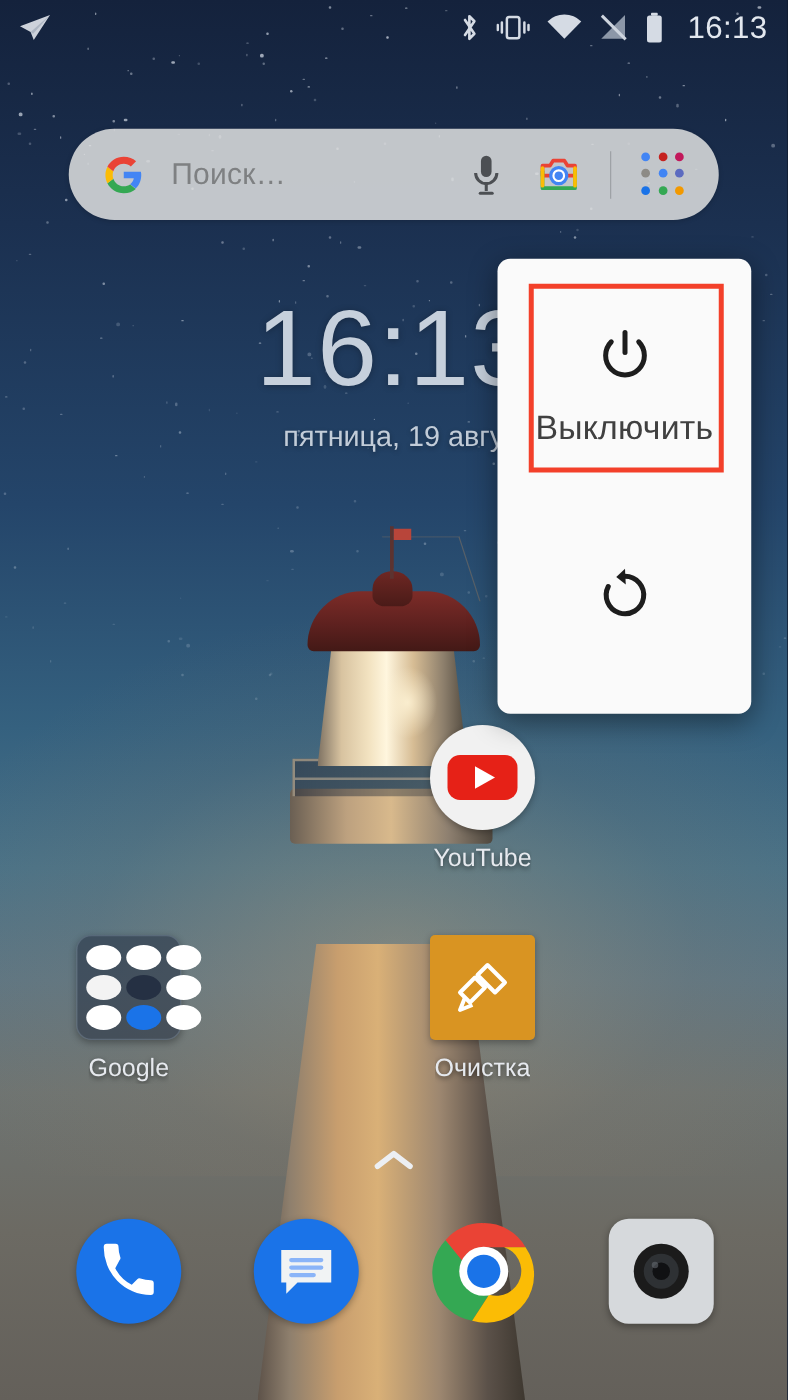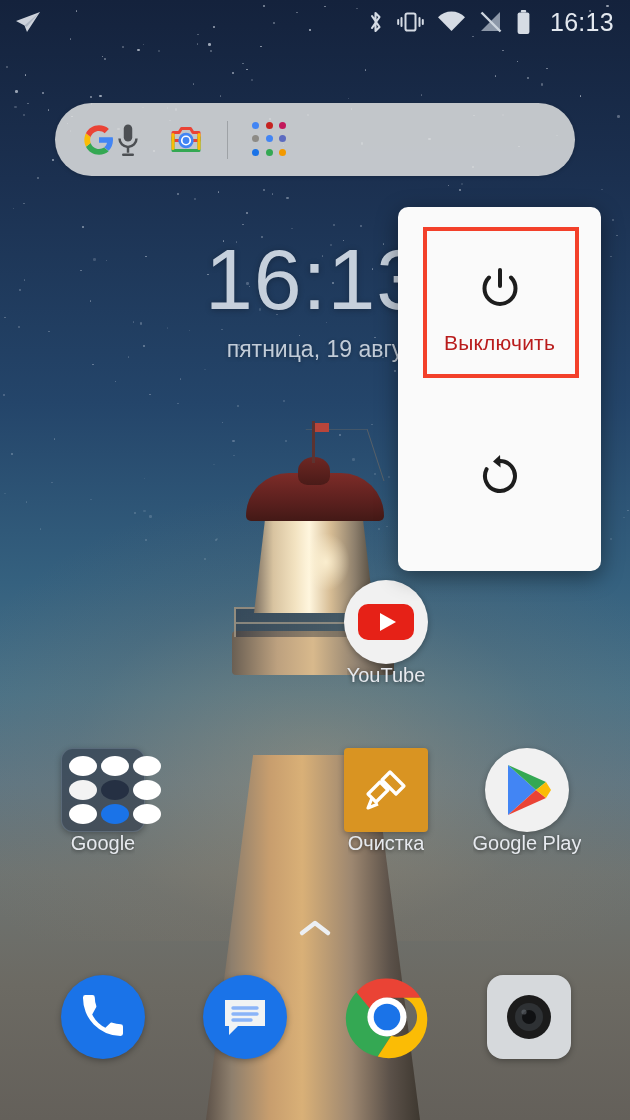--- a/index.html
+++ b/index.html
@@ -151,21 +151,21 @@
     margin-top:14px; font-size:23px; color:#c2ccd8;
     text-shadow:0 1px 4px rgba(0,0,0,.3);
   }
 
   
   .app {
     position:absolute; width:128px;
     display:flex; flex-direction:column; align-items:center;
   }
   .app-label {
-    font-size:20px; color:#e6e9ee;
+    margin-top:12px; font-size:20px; color:#e6e9ee;
     text-shadow:0 1px 4px rgba(0,0,0,.55);
     white-space:nowrap; overflow:hidden; text-overflow:clip;
     max-width:128px; 
   }
   .icon-circle {
     width:84px; height:84px; border-radius:50%;
     background:#f1f1f1;
     display:flex; align-items:center; justify-content:center;
     box-shadow:0 2px 6px rgba(0,0,0,.3);
   }
@@ -202,21 +202,21 @@
     overflow:hidden;
   }
   .pd-item {
     position:absolute; left:0; width:203px;
     display:flex; flex-direction:column; align-items:center; justify-content:center;
   }
   .pd-item.poweroff { top:26px; height:152px; }
   .pd-item.restart { top:205px; height:130px; }
   .pd-icon { height:52px; display:flex; align-items:center; justify-content:center; }
   .pd-label {
-    margin-top:15px; font-size:21px; color:#b91c1c; letter-spacing:.2px; white-space:nowrap;
+    margin-top:15px; font-size:27px; color:#404040; letter-spacing:.2px; white-space:nowrap;
   }
   .highlight-box {
     position:absolute; left:423px; top:227px; width:156px; height:151px;
     border:4px solid #f3402a;
     pointer-events:none;
   }
 </style>
 </head>
 <body>
 
@@ -500,20 +500,21 @@
     </div>
   </div>
 
   <div class="searchbar">
     <svg class="sb-g" viewBox="0 0 48 48">
       <path fill="#4285F4" d="M45 24c0-1.6-.1-2.7-.4-4H24v8h12c-.2 2-1.5 5-4.4 7l6.7 5.2C42.2 36.6 45 30.9 45 24z"></path>
       <path fill="#34A853" d="M24 46c5.9 0 10.9-2 14.5-5.3l-6.9-5.3c-1.9 1.3-4.4 2.2-7.6 2.2-5.8 0-10.7-3.8-12.5-9.1l-7.1 5.5C8 41.2 15.4 46 24 46z"></path>
       <path fill="#FBBC05" d="M11.5 28.5c-.5-1.4-.8-2.9-.8-4.5s.3-3.1.8-4.5l-7.1-5.5C2.9 17 2 20.4 2 24s.9 7 2.4 10z"></path>
       <path fill="#EA4335" d="M24 10.4c3.3 0 6.2 1.1 8.5 3.3l6.3-6.3C35 3.9 30 2 24 2 15.4 2 8 6.8 4.4 14l7.1 5.5C13.3 14.2 18.2 10.4 24 10.4z"></path>
     </svg>
+    <span class="sb-placeholder">Поиск…</span>
     <svg class="sb-mic" viewBox="0 0 24 32">
       <rect x="8" y="1.5" width="8" height="16" rx="4" fill="#4c4f53"></rect>
       <path d="M4 14.5 a8 8 0 0 0 16 0" fill="none" stroke="#4c4f53" stroke-width="2.3"></path>
       <path d="M12 22.5 L12 28" stroke="#4c4f53" stroke-width="2.3"></path>
       <path d="M7.5 29.8 L16.5 29.8" stroke="#4c4f53" stroke-width="2.3" stroke-linecap="round"></path>
     </svg>
     <svg class="sb-lens" viewBox="0 0 34 30">
       <path d="M4 8 L10 8 L12.5 4 L21.5 4 L24 8 L30 8 L30 16 L4 16 Z" fill="none" stroke="#EA4335" stroke-width="3" stroke-linejoin="round"></path>
       <path d="M4 12 L4 26 L30 26 L30 12" fill="none" stroke="#34A853" stroke-width="3" stroke-linejoin="round"></path>
       <path d="M4 10 L4 24" stroke="#FBBC05" stroke-width="3" stroke-linecap="round"></path>
@@ -624,31 +625,20 @@
     <div class="icon-square" style="background:#d99422">
       <svg width="52" height="52" viewBox="0 0 52 52">
         <path d="M8 30 L20 18 L28 26 L16 38 Z" fill="none" stroke="#fff" stroke-width="3.2" stroke-linejoin="round"></path>
         <path d="M22 16 L30 8 L44 22 L36 30 Z" fill="none" stroke="#fff" stroke-width="3.2" stroke-linejoin="round"></path>
         <path d="M12 34 L8 44 L18 40" fill="none" stroke="#fff" stroke-width="3.2" stroke-linejoin="round"></path>
       </svg>
     </div>
     <div class="app-label">Очистка</div>
   </div>
 
-  <div class="app" style="left:463px; top:748px;">
-    <div class="icon-circle">
-      <svg width="50" height="54" viewBox="0 0 50 54">
-        <path d="M6 2 L34 27 L6 52 Z" fill="#4285F4"></path>
-        <path d="M6 2 L34 27 L44 19 Z" fill="#34A853"></path>
-        <path d="M6 52 L34 27 L44 35 Z" fill="#EA4335"></path>
-        <path d="M34 27 L44 19 L49 27 L44 35 Z" fill="#FBBC05"></path>
-      </svg>
-    </div>
-    <div class="app-label">Google Play</div>
-  </div>
 
   <div class="drawer-handle">
     <svg width="34" height="22" viewBox="0 0 34 22">
       <path d="M4 15 L17 5 L30 15" fill="none" stroke="#eceff3" stroke-width="4.5" stroke-linecap="round" stroke-linejoin="round"></path>
     </svg>
   </div>
 
   <div class="dock">
     <div class="app" style="left:43px; top:0;">
       <div class="icon-circle" style="background:#1a73e8">

